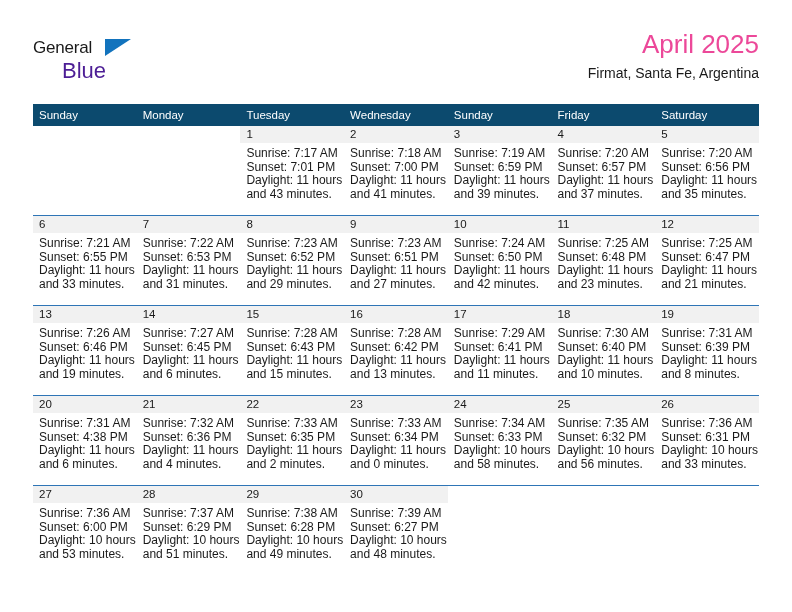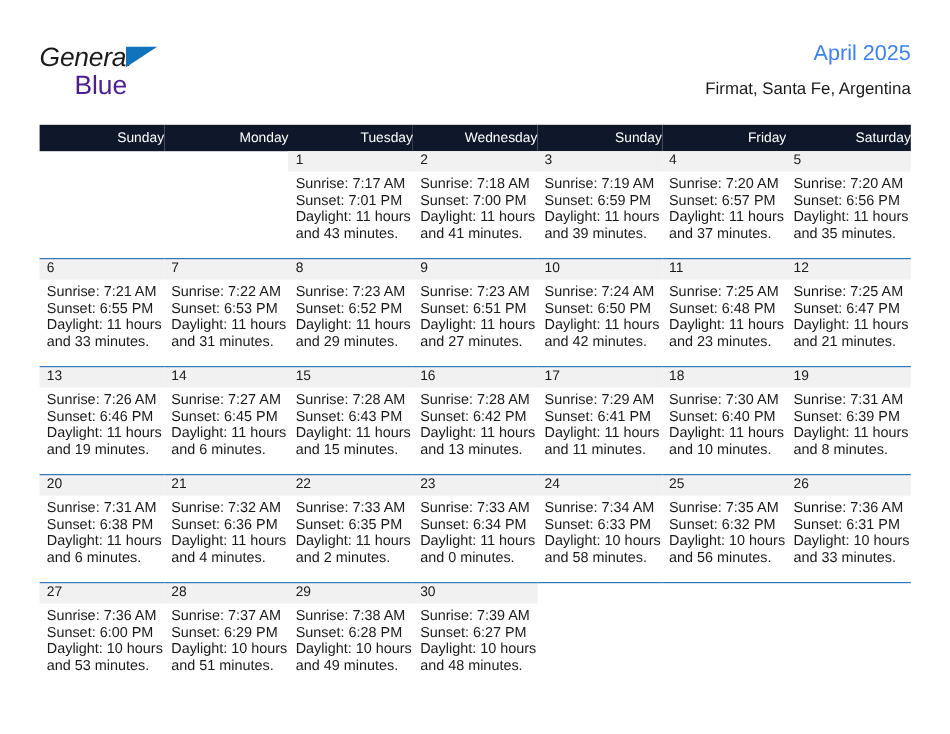--- a/index.html
+++ b/index.html
@@ -33,26 +33,25 @@
   .brand {
     position: absolute;
     left: 0px;
     top: 8px;
     width: 200px;
     height: 52px;
   }
   .brand-line1 {
     position: relative;
     display: block;
-    font-size: 22px;
+    font-size: 17px;
     line-height: 24px;
     color: #1a1a1a;
     letter-spacing: -0.2px;
     white-space: nowrap;
-    font-style: italic;
   }
   .brand-tri {
     position: absolute;
     left: 72px;
     top: 3px;
     width: 0;
     height: 0;
     border-left: 26px solid #1273bd;
     border-bottom: 17px solid transparent;
   }
@@ -66,23 +65,23 @@
     white-space: nowrap;
   }
 
   .title-block {
     position: absolute;
     right: 0px;
     top: 0px;
     text-align: right;
   }
   .cal-title {
-    font-size: 18px;
+    font-size: 26px;
     line-height: 32px;
-    color: #3b82f6;
+    color: #ec4899;
     white-space: nowrap;
   }
   .cal-sub {
     font-size: 14px;
     line-height: 20px;
     color: #1a1a1a;
     margin-top: 3px;
     white-space: nowrap;
   }
 
@@ -94,25 +93,25 @@
     width: 726px;
   }
   table.cal {
     border-collapse: collapse;
     table-layout: fixed;
     width: 726px;
   }
   table.cal col { width: 103.71px; }
 
   thead th {
-    background: #0f172a;
+    background: #0c4a6e;
     color: #ffffff;
     font-size: 11.5px;
     font-weight: normal;
-    text-align: right;
+    text-align: left;
     padding: 5px 0 5px 6px;
     height: 12px;
     border: none;
   }
 
   tbody tr.week > td {
     vertical-align: top;
     padding: 0;
     border: none;
     border-top: 1px solid #2e75b6;
@@ -381,21 +380,21 @@
               <div>and 8 minutes.</div>
             </div>
           </td>
         </tr>
 
         <tr class="week">
           <td>
             <div class="daynum">20</div>
             <div class="info">
               <div>Sunrise: 7:31 AM</div>
-              <div>Sunset: 6:38 PM</div>
+              <div>Sunset: 4:38 PM</div>
               <div>Daylight: 11 hours</div>
               <div>and 6 minutes.</div>
             </div>
           </td>
           <td>
             <div class="daynum">21</div>
             <div class="info">
               <div>Sunrise: 7:32 AM</div>
               <div>Sunset: 6:36 PM</div>
               <div>Daylight: 11 hours</div>

